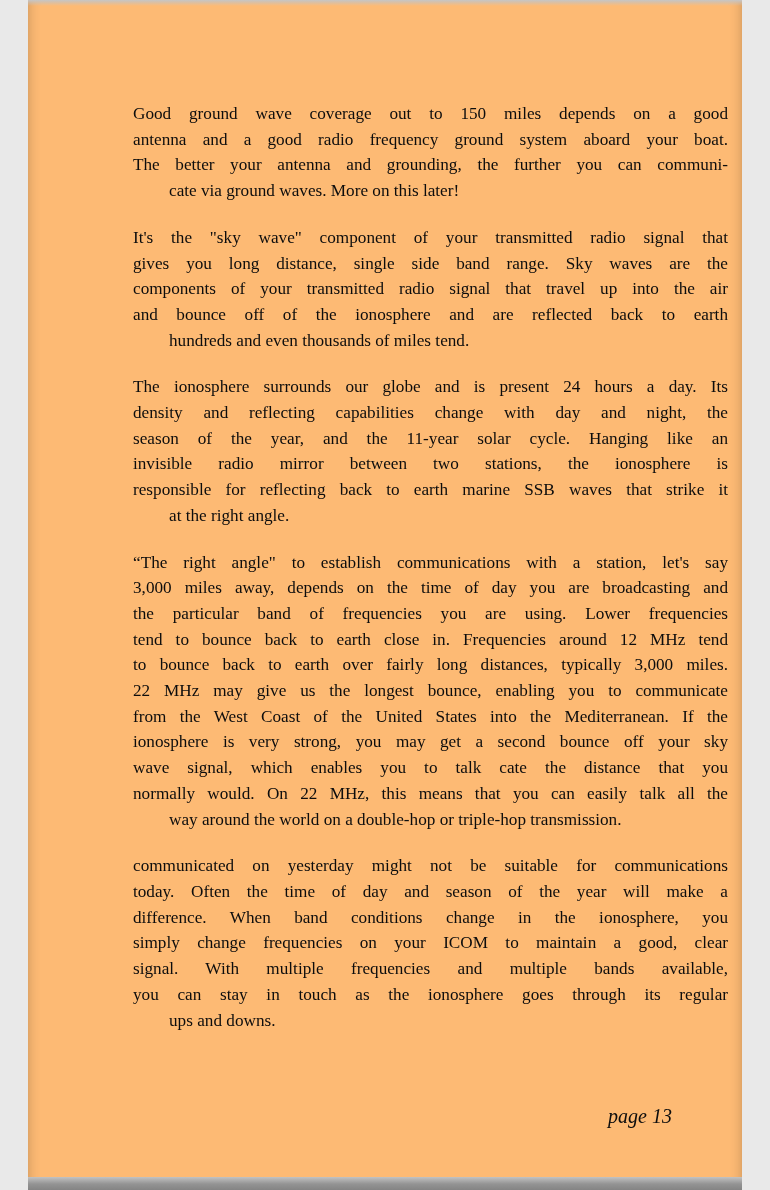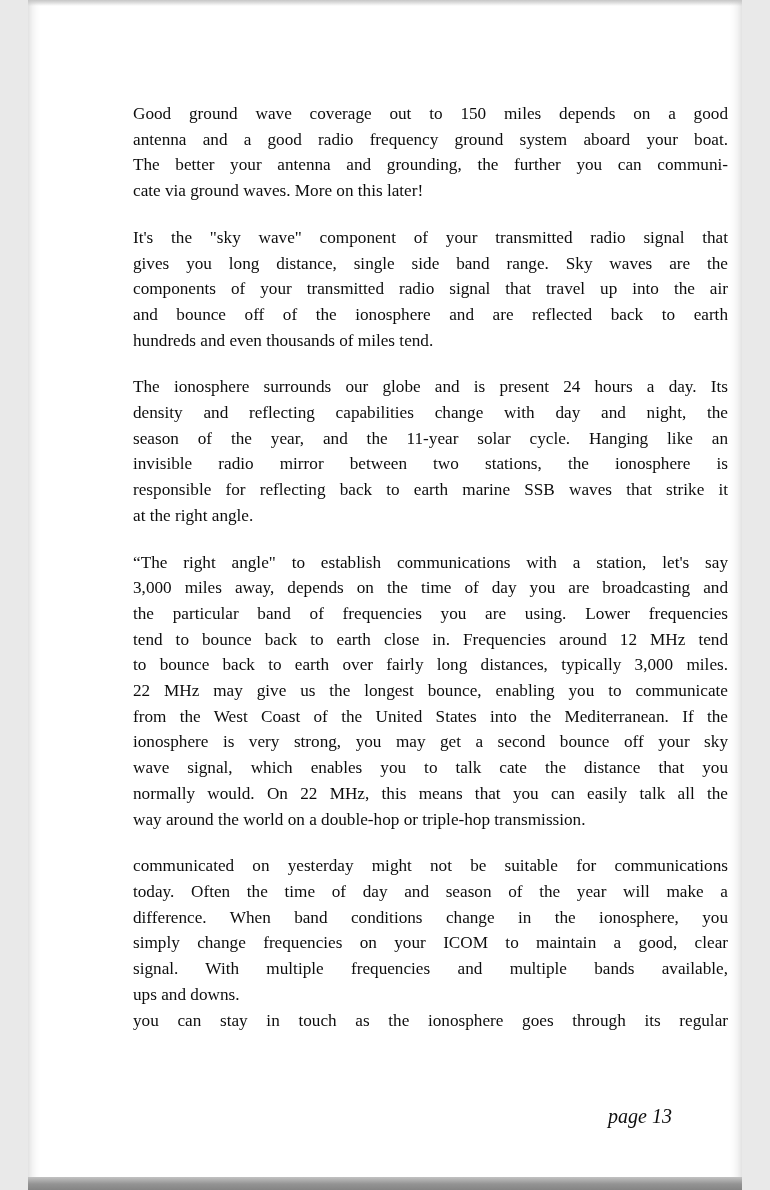--- a/index.html
+++ b/index.html
@@ -5,21 +5,21 @@
   html, body {
     margin: 0;
     padding: 0;
     background: #e9e9e9;
   }
   .scan {
     position: relative;
     width: 714px;
     height: 1190px;
     margin: 0 auto;
-    background: #ffffff;
+    background: #fdba74;
     overflow: hidden;
     box-shadow: inset 8px 0 14px -10px rgba(0,0,0,.30),
                 inset -8px 0 14px -10px rgba(0,0,0,.30);
     font-family: "Liberation Serif", "DejaVu Serif", serif;
     color: #0d0d0d;
   }
   .edge-top {
     position: absolute;
     top: 0; left: 0; right: 0;
     height: 6px;
@@ -42,20 +42,21 @@
   .para {
     margin: 0 0 21px 0;
   }
   .line {
     text-align: justify;
     text-align-last: justify;
     white-space: nowrap;
   }
   .line.last {
     text-align-last: left;
+    margin-left: 36px;
   }
   .footer {
     position: absolute;
     top: 1104px;
     right: 70px;
     font-size: 20px;
     line-height: 24px;
     font-style: italic;
     text-align: right;
   }
@@ -99,19 +100,19 @@
         <div class="line">wave signal, which enables you to talk cate the distance that you</div>
         <div class="line">normally would. On 22 MHz, this means that you can easily talk all the</div>
         <div class="line last">way around the world on a double-hop or triple-hop transmission.</div>
       </div>
       <div class="para">
         <div class="line">communicated on yesterday might not be suitable for communications</div>
         <div class="line">today. Often the time of day and season of the year will make a</div>
         <div class="line">difference. When band conditions change in the ionosphere, you</div>
         <div class="line">simply change frequencies on your ICOM to maintain a good, clear</div>
         <div class="line">signal. With multiple frequencies and multiple bands available,</div>
+        <div class="line">you can stay in touch as the ionosphere goes through its regular</div>
         <div class="line last">ups and downs.</div>
-        <div class="line">you can stay in touch as the ionosphere goes through its regular</div>
       </div>
     </div>
   <div class="footer">page 13</div>
   <div class="edge-bottom"></div>
 </div>
 
 </body></html>

